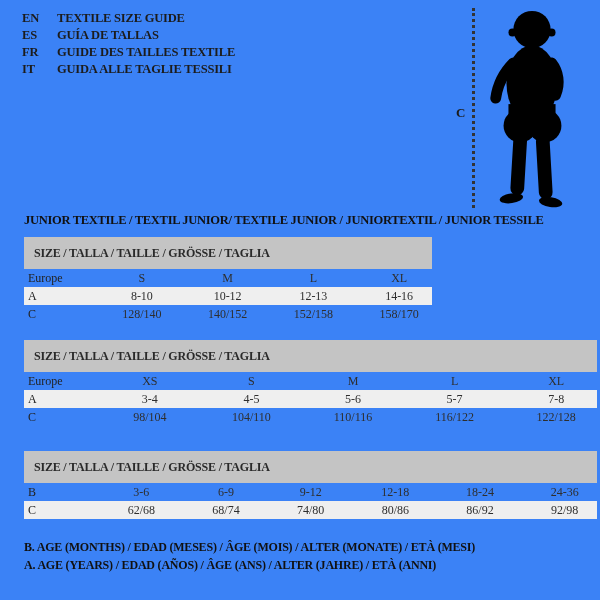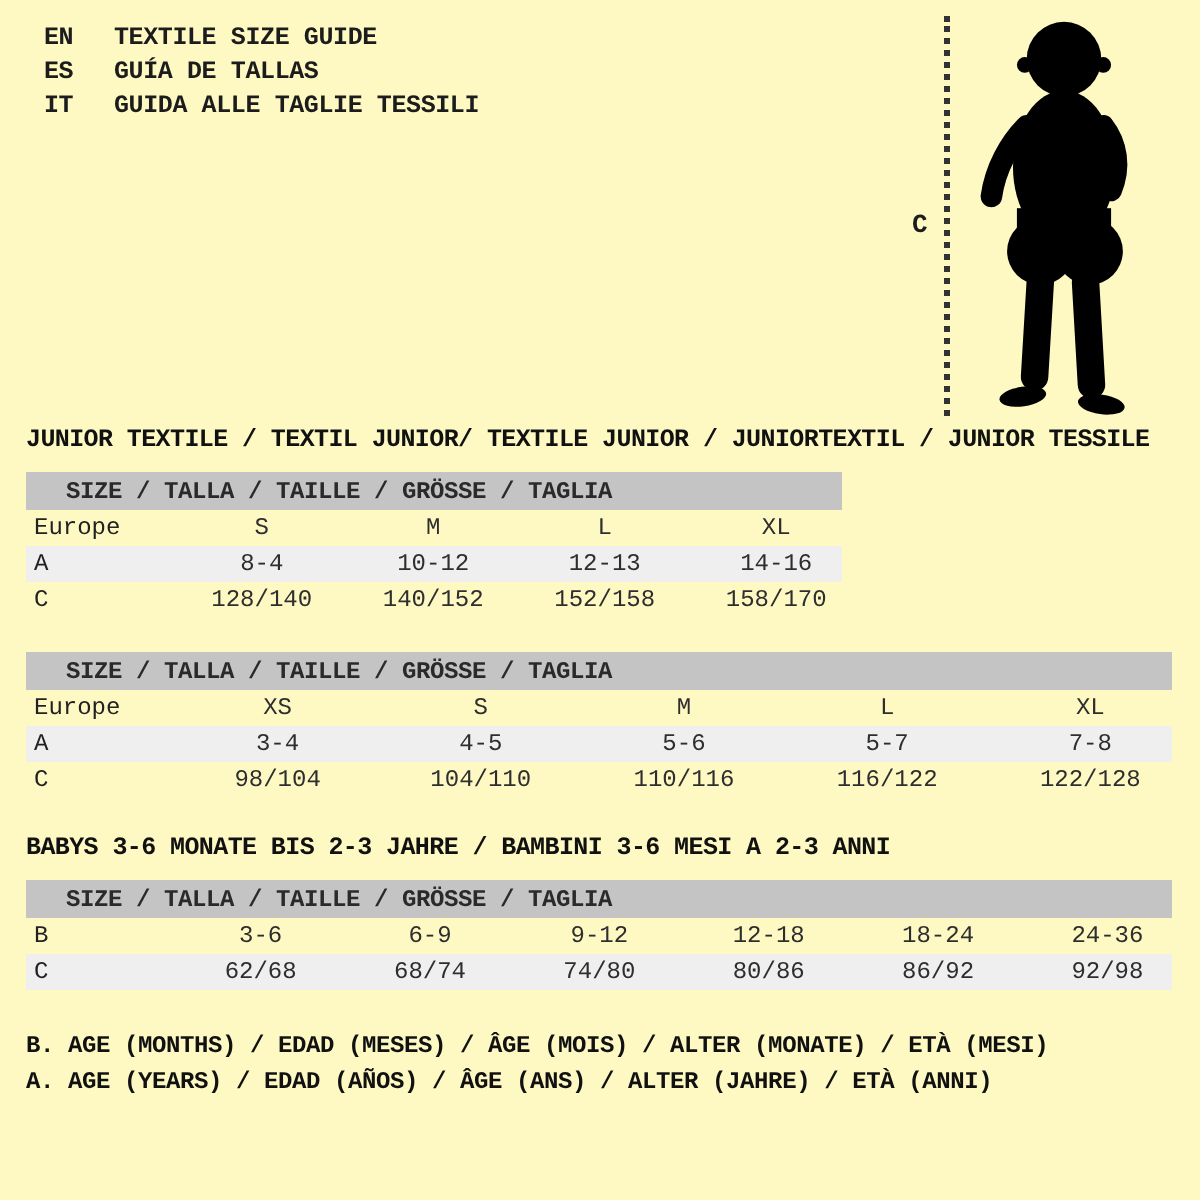--- a/index.html
+++ b/index.html
@@ -1,39 +1,39 @@
 <!DOCTYPE html>
 <html><head>
 <meta charset="utf-8">
 <style>
   * { margin:0; padding:0; box-sizing:border-box; }
   html,body { background:#fff; }
   .page {
-    position:relative; width:600px; height:600px; background:#fef9c3;
-    font-family:Liberation Mono, monospace; color:#1c1c1c; overflow:hidden;
+    position:relative; width:600px; height:600px; background:#3b82f6;
+    font-family:Liberation Serif, serif; color:#1c1c1c; overflow:hidden;
   }
   
   .lang-block { position:absolute; top:10px; left:22px; }
   .lang-row { display:flex; height:17px; align-items:center; }
   .lang-code { width:35px; font-weight:700; font-size:12.5px; letter-spacing:-0.2px; }
   .lang-text { font-weight:700; font-size:12.5px; letter-spacing:-0.2px; }
   
   .figure { position:absolute; top:6px; left:450px; width:145px; height:206px; }
   .c-label { position:absolute; left:6px; top:99px; font-weight:700; font-size:13px; }
   .dotline { position:absolute; left:22px; top:2px; height:200px; width:0; border-left:3.5px dotted #333; }
   .sil { position:absolute; left:32px; top:0; }
   
-  .content { position:absolute; left:13px; top:213px; width:573px; }
+  .content { position:absolute; left:24px; top:213px; width:573px; }
   .section-title { font-weight:700; font-size:12.5px; letter-spacing:-0.3px; color:#111; margin-bottom:9px; }
   .section-title.two-line { margin-bottom:0; line-height:16px; }
   .tbl { width:573px; margin-bottom:0; }
   .tbl.narrow { width:408px; }
   .tbl-head {
-    height:19px; background:#c4c4c4; color:#2a2a2a; font-weight:700; font-size:12px;
-    letter-spacing:-0.2px; display:flex; align-items:center; padding-left:20px;
+    height:32px; background:#c4c4c4; color:#2a2a2a; font-weight:700; font-size:12px;
+    letter-spacing:-0.2px; display:flex; align-items:center; padding-left:10px;
   }
   .tr { display:flex; height:18px; align-items:center; font-size:12px; color:#2e2e2e;gap:20px; }
   .tr.alt { background:#efefef; }
   .td { flex:1; text-align:center; }
   .td.label { flex:0 0 65px; text-align:left; padding-left:4px; color:#222; }
   .sec { margin-top:0; }
   .sec + .sec { margin-top:17px; }
   .title-gap { height:8px; }
   
   .notes { margin-top:20px; }
@@ -45,20 +45,24 @@
 <div class="page">
 
   <div class="lang-block">
     <div class="lang-row">
       <span class="lang-code">EN</span>
       <span class="lang-text">TEXTILE SIZE GUIDE</span>
     </div>
     <div class="lang-row">
       <span class="lang-code">ES</span>
       <span class="lang-text">GUÍA DE TALLAS</span>
+    </div>
+    <div class="lang-row">
+      <span class="lang-code">FR</span>
+      <span class="lang-text">GUIDE DES TAILLES TEXTILE</span>
     </div>
     <div class="lang-row">
       <span class="lang-code">IT</span>
       <span class="lang-text">GUIDA ALLE TAGLIE TESSILI</span>
     </div>
   </div>
 
   <div class="figure">
     <span class="c-label">C</span>
     <div class="dotline"></div>
@@ -90,21 +94,21 @@
         <div class="tbl-body">
             <div class="tr">
               <div class="td label">Europe</div>
               <div class="td">S</div>
               <div class="td">M</div>
               <div class="td">L</div>
               <div class="td">XL</div>
             </div>
             <div class="tr alt">
               <div class="td label">A</div>
-              <div class="td">8-4</div>
+              <div class="td">8-10</div>
               <div class="td">10-12</div>
               <div class="td">12-13</div>
               <div class="td">14-16</div>
             </div>
             <div class="tr">
               <div class="td label">C</div>
               <div class="td">128/140</div>
               <div class="td">140/152</div>
               <div class="td">152/158</div>
               <div class="td">158/170</div>
@@ -139,21 +143,20 @@
               <div class="td">104/110</div>
               <div class="td">110/116</div>
               <div class="td">116/122</div>
               <div class="td">122/128</div>
             </div>
           </div>
       </div>
     </div>
 
     <div class="sec">
-      <div class="section-title two-line">BABYS 3-6 MONATE BIS 2-3 JAHRE / BAMBINI 3-6 MESI A 2-3 ANNI</div>
       <div class="title-gap"></div>
       <div class="tbl">
         <div class="tbl-head">SIZE / TALLA / TAILLE / GRÖSSE / TAGLIA</div>
         <div class="tbl-body">
             <div class="tr">
               <div class="td label">B</div>
               <div class="td">3-6</div>
               <div class="td">6-9</div>
               <div class="td">9-12</div>
               <div class="td">12-18</div>

